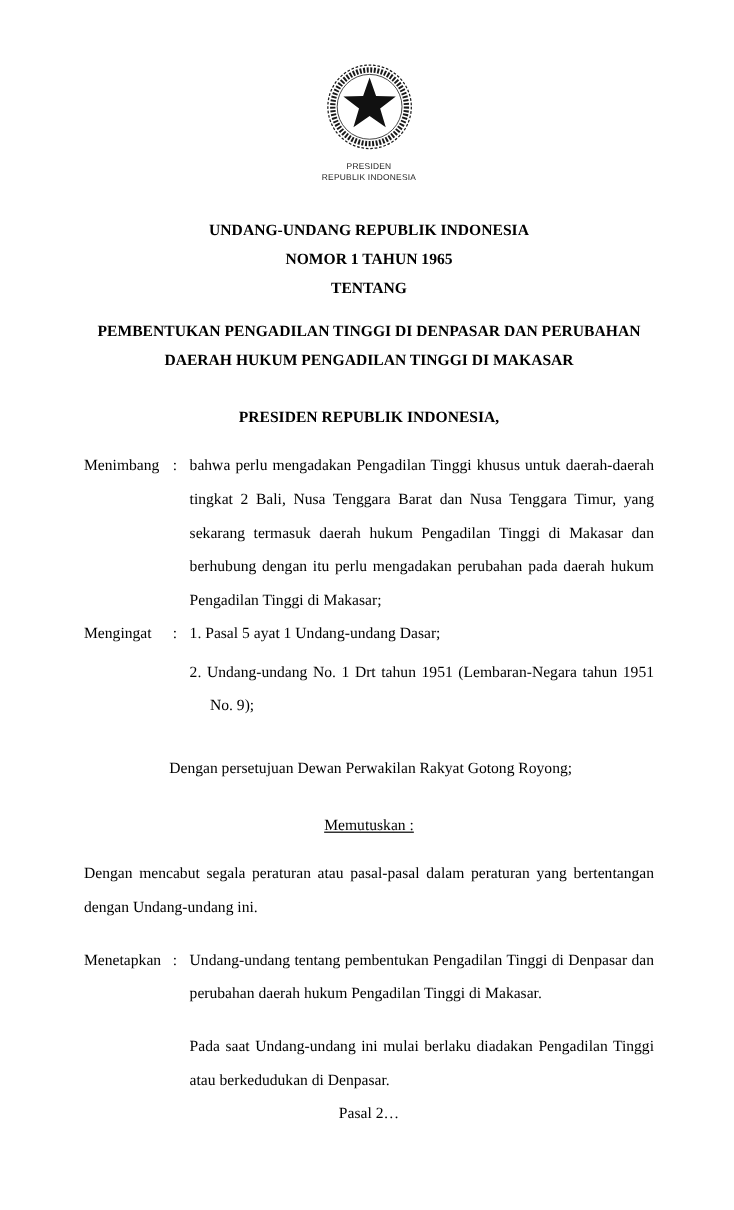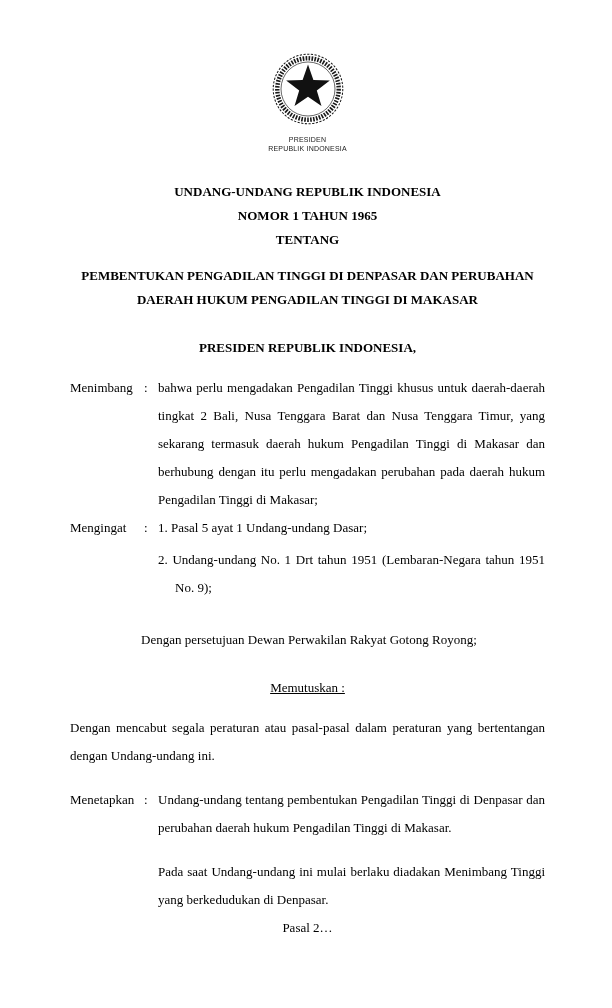--- a/index.html
+++ b/index.html
@@ -83,17 +83,17 @@
 
   <div class="mencabut">Dengan mencabut segala peraturan atau pasal-pasal dalam peraturan yang bertentangan dengan Undang-undang ini.</div>
 
   <div class="labeled-row row-menetapkan">
     <div class="label-cell">Menetapkan</div>
     <div class="colon-cell">:</div>
     <div class="text-cell">Undang-undang tentang pembentukan Pengadilan Tinggi di Denpasar dan perubahan daerah hukum Pengadilan Tinggi di Makasar.</div>
   </div>
 
 
-  <div class="pasal-text">Pada saat Undang-undang ini mulai berlaku diadakan Menimbang Tinggi yang berkedudukan di Denpasar.</div>
+  <div class="pasal-text">Pada saat Undang-undang ini mulai berlaku diadakan Pengadilan Tinggi atau berkedudukan di Denpasar.</div>
 
   <div class="footer-line">Pasal 2…</div>
 
 </div>
 
 </body></html>

